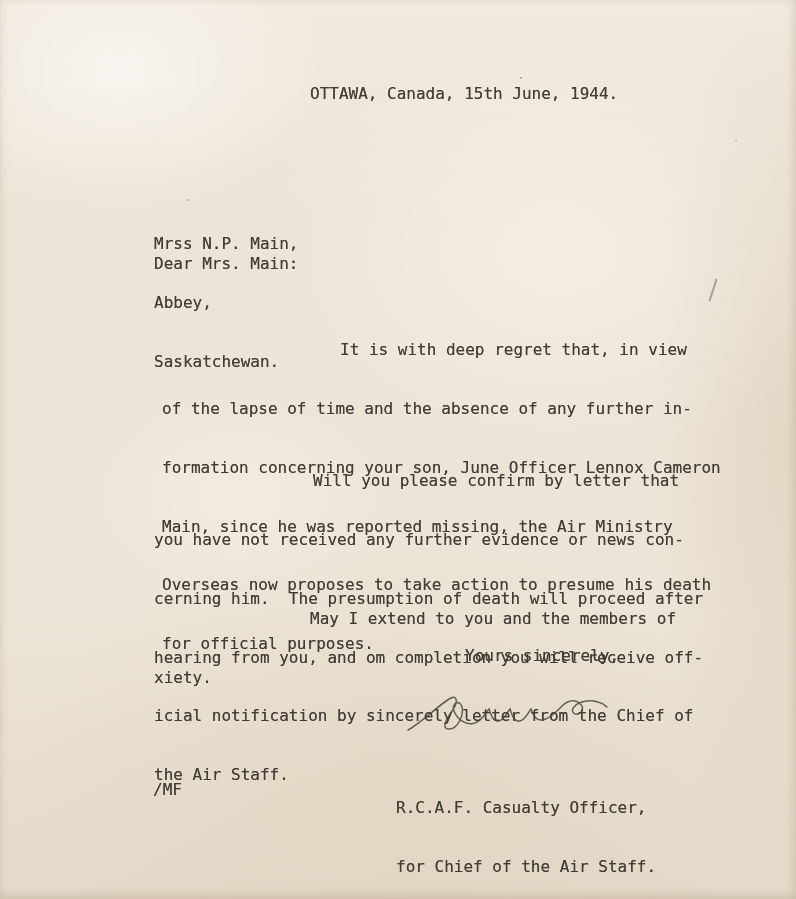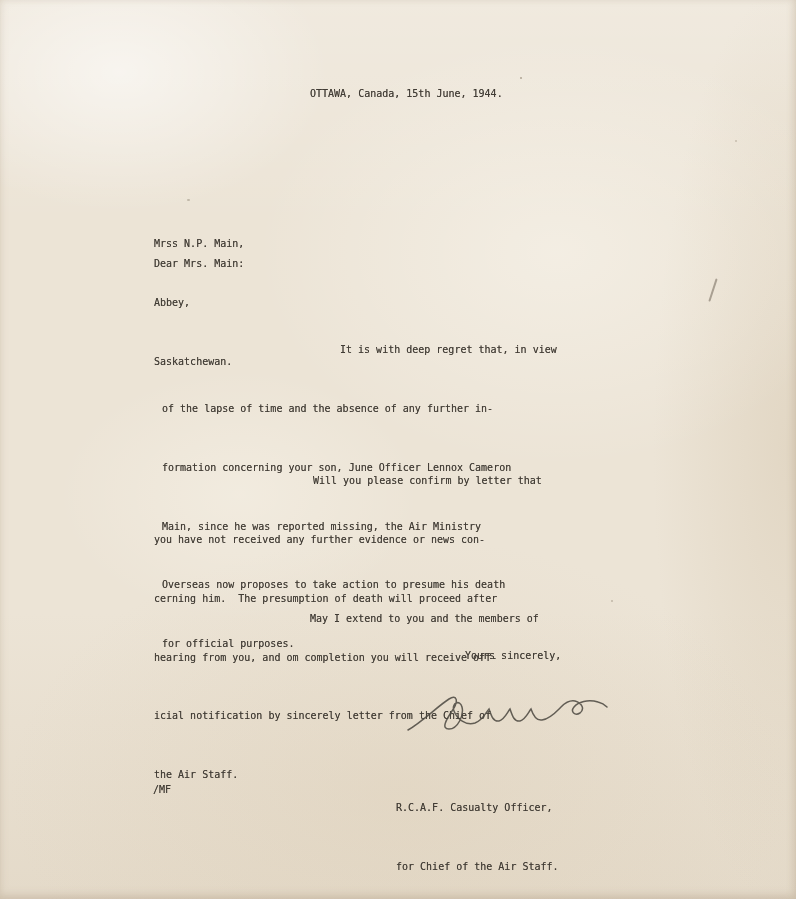--- a/index.html
+++ b/index.html
@@ -16,21 +16,21 @@
     background-color: #ece4d6;
     background-image:
       radial-gradient(ellipse 300px 200px at 15% 8%, rgba(255,255,255,0.55), transparent 70%),
       radial-gradient(ellipse 420px 300px at 70% 28%, rgba(255,253,248,0.38), transparent 72%),
       radial-gradient(ellipse 260px 180px at 30% 55%, rgba(255,252,244,0.30), transparent 70%),
       radial-gradient(ellipse 520px 340px at 50% 88%, rgba(214,197,170,0.26), transparent 75%),
       radial-gradient(ellipse 180px 620px at 99% 50%, rgba(203,185,156,0.30), transparent 75%),
       linear-gradient(180deg, rgba(255,255,255,0.22) 0%, transparent 25%, transparent 68%, rgba(196,177,148,0.20) 100%);
     box-shadow: inset 0 -4px 9px rgba(150,128,98,0.22), inset -3px 0 7px rgba(160,140,110,0.14);
     font-family: "DejaVu Sans Mono", "Liberation Mono", monospace;
-    font-size: 10px;
+    font-size: 16px;
     line-height: 19.6px;
     color: #413c35;
   }
   .tw {
     position: absolute;
     white-space: pre;
     text-shadow: 0 0 0.5px rgba(62,56,48,0.65);
   }
   .dateline   { left: 310px; top: 84px;  }
   .recipient  { left: 154px; top: 195px; }
@@ -105,20 +105,21 @@
     <div class="ind-b">Will you please confirm by letter that</div>
     <div>you have not received any further evidence or news con-</div>
     <div>cerning him.  The presumption of death will proceed after</div>
     <div>hearing from you, and om completion you will receive off-</div>
     <div>icial notification by sincerely letter from the Chief of</div>
     <div>the Air Staff.</div>
   </div>
 
   <div class="tw para3">
     <div class="ind-c">May I extend to you and the members of</div>
+    <div>xiety.</div>
   </div>
 
   <div class="tw closing">Yours sincerely,</div>
 
   <div class="signature-wrap">
     <svg class="sig" width="212" height="56" viewBox="0 0 212 56">
       <path d="M4 44 C18 36, 34 20, 45 13 C53 8, 55 15, 48 25 C42 34, 37 43, 45 43 C54 43, 60 29, 58 21 C56 13, 47 17, 50 25 C53 33, 62 40, 71 37 C79 34, 82 26, 85 23 C87 29, 89 36, 95 35 C100 34, 103 27, 106 23 C108 29, 110 36, 116 35 C121 34, 124 27, 127 23 C129 29, 132 35, 138 34 C146 33, 152 26, 157 21 C161 17, 166 14, 171 15 C178 17, 181 23, 176 27 C171 30, 166 26, 170 21 C174 16, 184 13, 194 16 C198 17, 201 19, 203 21"></path>
     </svg>
   </div>
 

